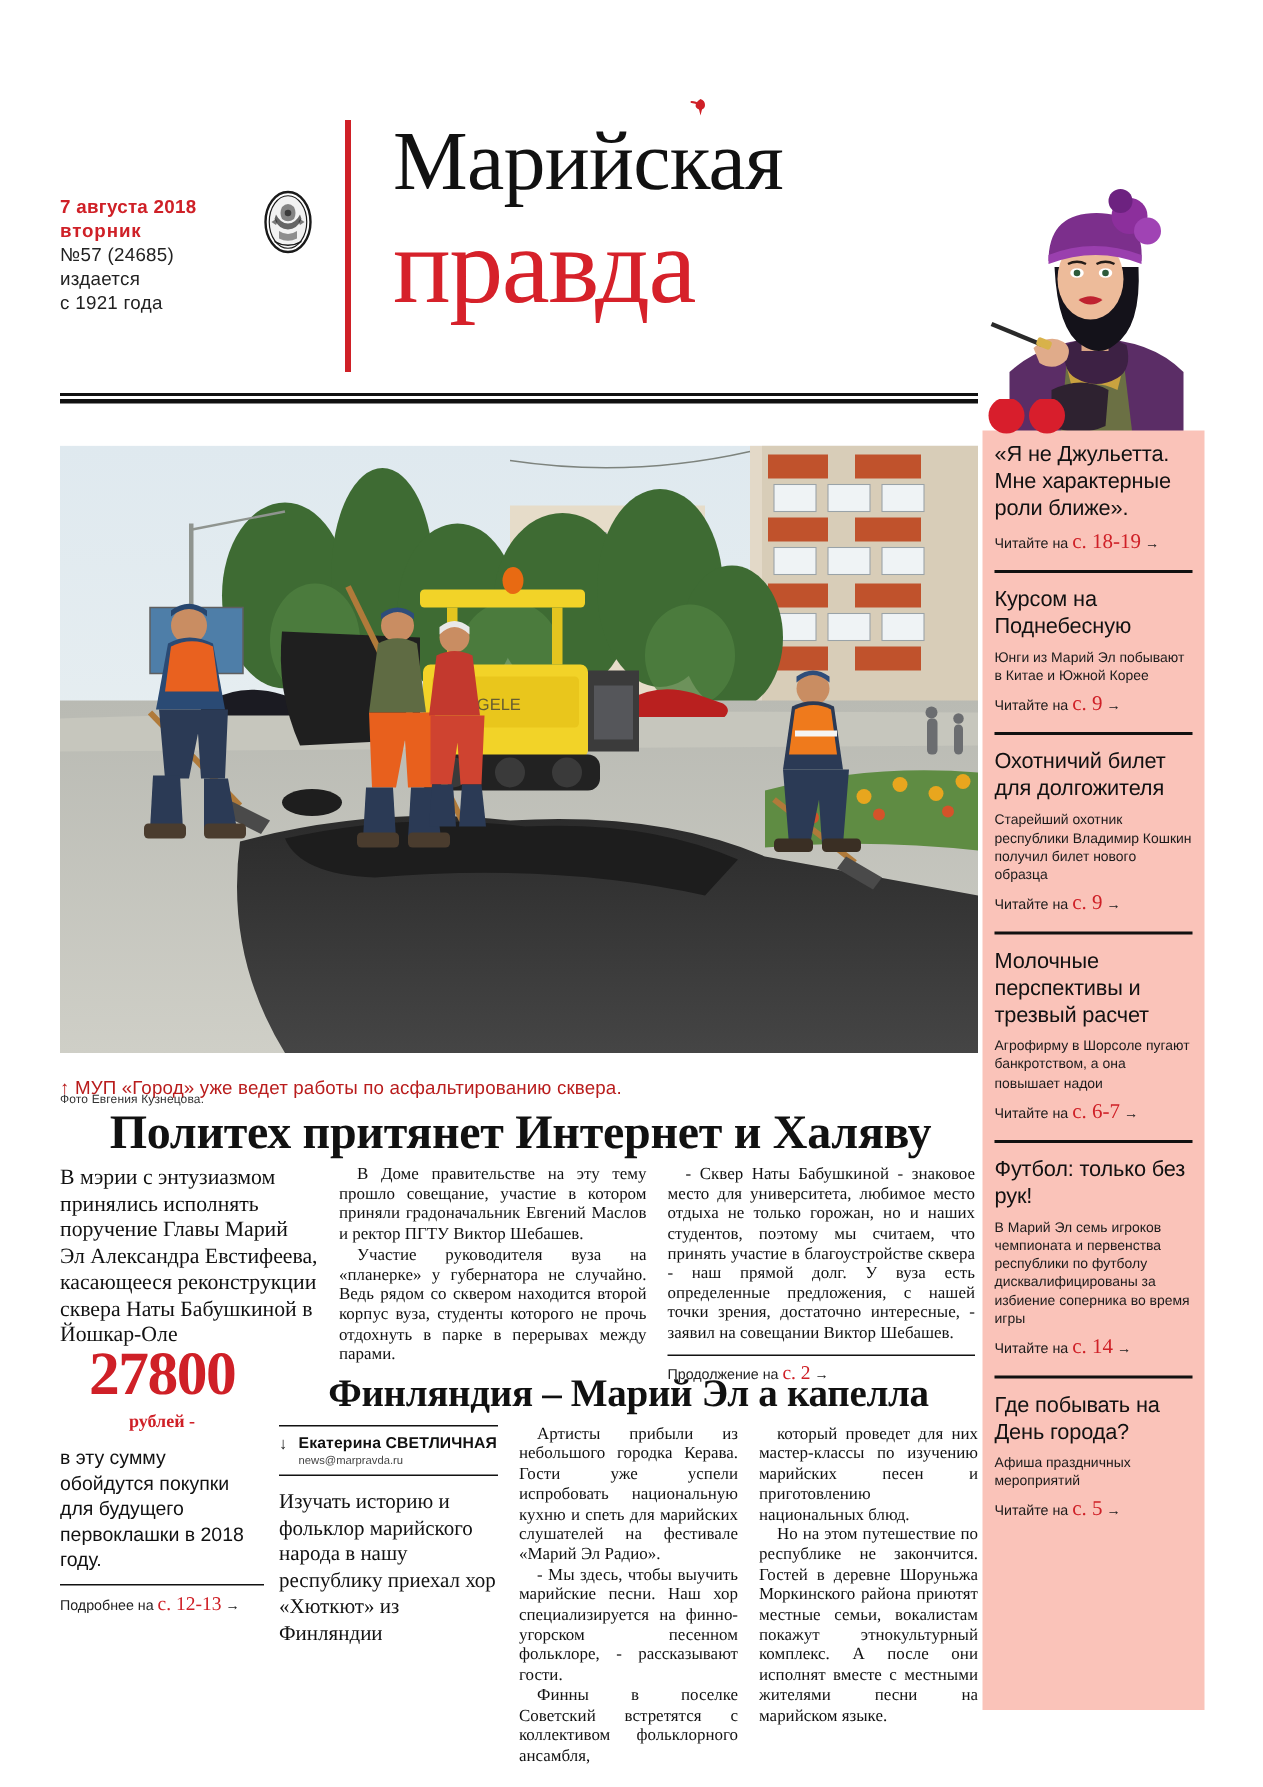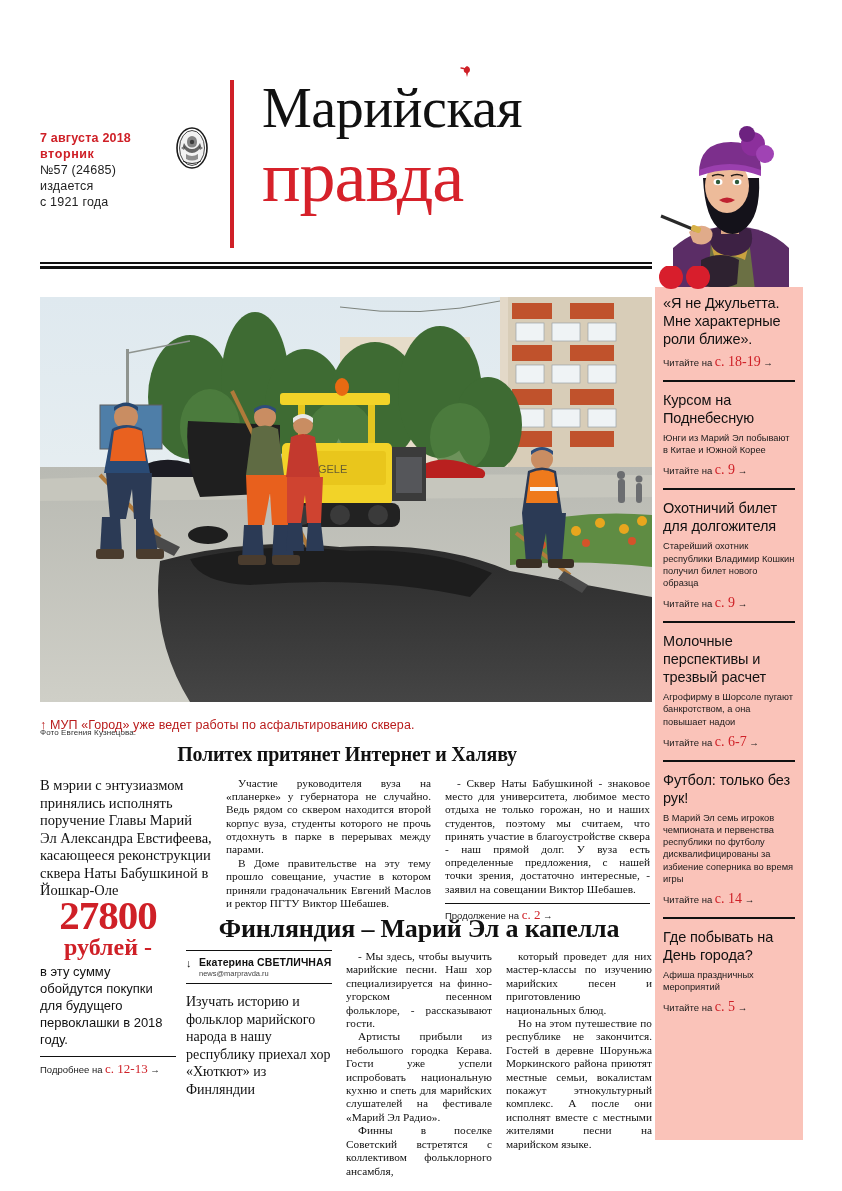--- a/index.html
+++ b/index.html
@@ -112,21 +112,21 @@
     letter-spacing: .1px;
   }
 
   
   .lead-headline {
     position: absolute;
     left: 40px; top: 737px;
     width: 614px;
     font-family: "Liberation Serif", serif;
     font-weight: bold;
-    font-size: 20px;
+    font-size: 32px;
     line-height: 34px;
     color: #111;
     letter-spacing: -0.2px;
     text-align: center;
   }
 
   
   .lead-cols {
     position: absolute;
     left: 40px; top: 777px;
@@ -177,21 +177,21 @@
     font-weight: bold;
     font-size: 41px;
     line-height: 42px;
     color: #cf2027;
     text-align: center;
     letter-spacing: -1px;
   }
   .figure-unit {
     font-family: "Liberation Serif", serif;
     font-weight: bold;
-    font-size: 24px;
+    font-size: 12px;
     line-height: 22px;
     color: #cf2027;
     text-align: center;
   }
   .figure-desc {
     margin-top: 5px;
     font-size: 13px;
     line-height: 17px;
     color: #111;
   }
@@ -537,22 +537,22 @@
 
   <div class="photo-caption">↑ МУП «Город» уже ведет работы по асфальтированию сквера.</div>
   <div class="photo-credit">Фото Евгения Кузнецова.</div>
 
   <h1 class="lead-headline">Политех притянет Интернет и Халяву</h1>
 
   <div class="lead-cols">
     <div class="lead-intro">В мэрии с энтузиазмом принялись исполнять поручение Главы Марий Эл Александра Евстифеева, касающееся реконструкции сквера Наты Бабушкиной в Йошкар-Оле</div>
 
     <div class="lead-body">
+      <p>В Доме правительстве на эту тему прошло совещание, участие в котором приняли градоначальник Евгений Маслов и ректор ПГТУ Виктор Шебашев.</p>
       <p>Участие руководителя вуза на «планерке» у губернатора не случайно. Ведь рядом со сквером находится второй корпус вуза, студенты которого не прочь отдохнуть в парке в перерывах между парами.</p>
-      <p>В Доме правительстве на эту тему прошло совещание, участие в котором приняли градоначальник Евгений Маслов и ректор ПГТУ Виктор Шебашев.</p>
     </div>
 
     <div class="lead-body">
       <p>- Сквер Наты Бабушкиной - знаковое место для университета, любимое место отдыха не только горожан, но и наших студентов, поэтому мы считаем, что принять участие в благоустройстве сквера - наш прямой долг. У вуза есть определенные предложения, с нашей точки зрения, достаточно интересные, - заявил на совещании Виктор Шебашев.</p>
       <div class="lead-cont">
         <span>Продолжение на</span>
         <span class="pg">с. 2</span>
         <span class="arw">→</span>
       </div>
     </div>
@@ -575,22 +575,22 @@
     <div class="fin-c1">
       <div class="byline">
         <span class="byline-arrow">↓</span>
         <div class="byline-name">Екатерина СВЕТЛИЧНАЯ</div>
         <div class="byline-mail">news@marpravda.ru</div>
       </div>
       <div class="fin-intro">Изучать историю и фольклор марийского народа в нашу республику приехал хор «Хюткют» из Финляндии</div>
     </div>
 
     <div class="fin-c2 fin-body">
+      <p>Артисты прибыли из небольшого городка Керава. Гости уже успели испробовать национальную кухню и спеть для марийских слушателей на фестивале «Марий Эл Радио».</p>
       <p>- Мы здесь, чтобы выучить марийские песни. Наш хор специализируется на финно-угорском песенном фольклоре, - рассказывают гости.</p>
-      <p>Артисты прибыли из небольшого городка Керава. Гости уже успели испробовать национальную кухню и спеть для марийских слушателей на фестивале «Марий Эл Радио».</p>
       <p>Финны в поселке Советский встретятся с коллективом фольклорного ансамбля,</p>
     </div>
 
     <div class="fin-c3 fin-body">
       <p>который проведет для них мастер-классы по изучению марийских песен и приготовлению национальных блюд.</p>
       <p>Но на этом путешествие по республике не закончится. Гостей в деревне Шоруньжа Моркинского района приютят местные семьи, вокалистам покажут этнокультурный комплекс. А после они исполнят вместе с местными жителями песни на марийском языке.</p>
     </div>
   </div>
 
   <div class="side-photo">

